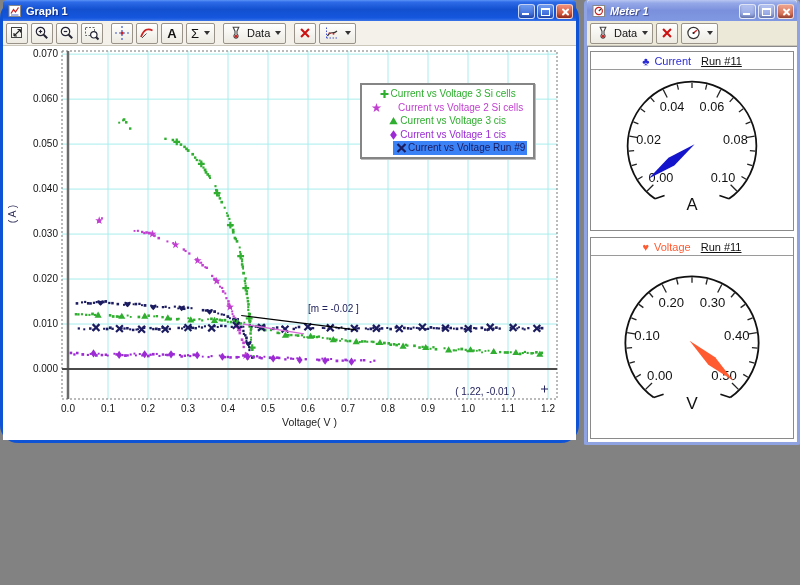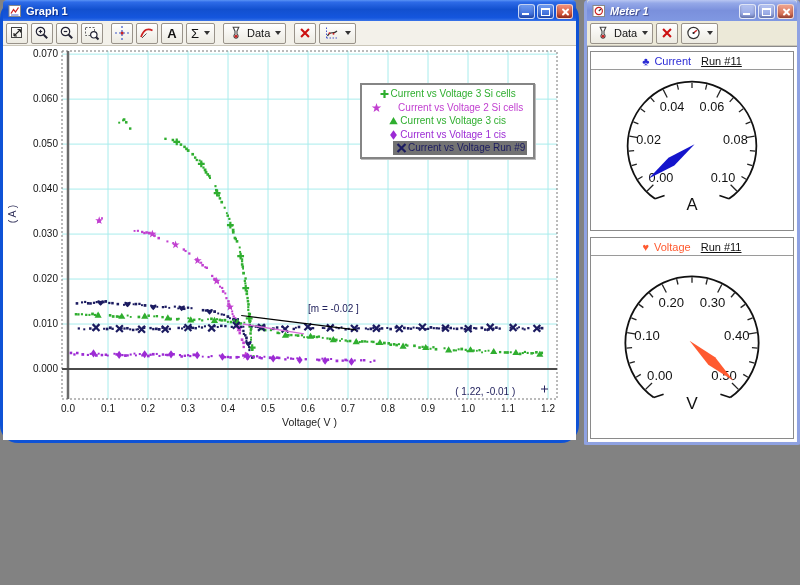--- a/index.html
+++ b/index.html
@@ -48,21 +48,21 @@
   .sigma{font-size:13px;}
   .grp-gap{margin-left:5px;}
 
   
   .client{position:absolute;left:0;right:0;top:46px;bottom:0;background:#fff;}
   #chart-svg{position:absolute;left:0;top:0;}
   #legend{position:absolute;left:357px;top:37px;background:#fff;border:2px solid #858585;
           box-shadow:1px 1px 0 #bbb;padding:2px 6px 2px 4px;z-index:5;}
   .lg-row{display:flex;align-items:center;height:13.5px;font-size:10px;white-space:nowrap;
           padding:0 2px;justify-content:center;}
-  .lg-row.hl{background:#737373;margin-left:27px;}
+  .lg-row.hl{background:#3b82f6;margin-left:27px;}
 
   
   #meter-window .client{background:#fff;box-shadow:inset 1px 1px 0 #8a8a8a, inset -1px -1px 0 #fdfdfd;
           padding:5px 3px 3px 3px;display:flex;flex-direction:column;gap:6px;}
   .meter-panel{border:1px solid #8a8a8a;background:#fff;display:flex;flex-direction:column;min-height:0;}
   .meter-panel.p0{flex:0 0 180px;}
   .meter-panel.p1{flex:1;}
   .meter-header{height:18px;display:flex;align-items:center;justify-content:center;gap:5px;
                 font-size:11px;border-bottom:1px solid #9a9a9a;background:#fff;}
   .meter-run{color:#111;margin-left:5px;text-decoration:underline;}

